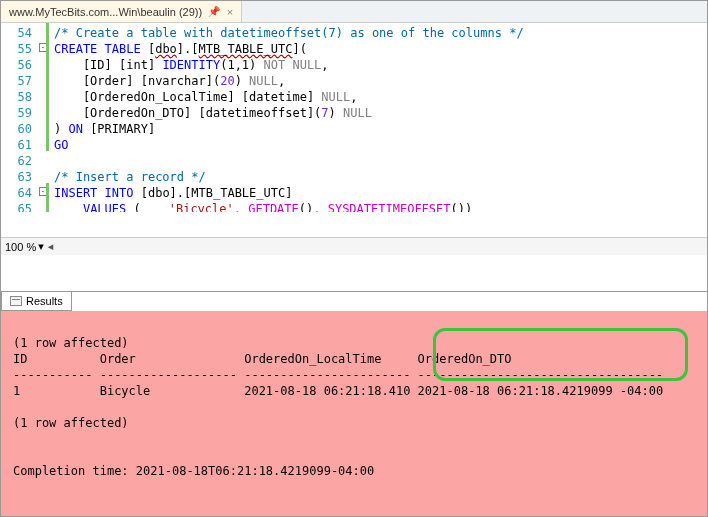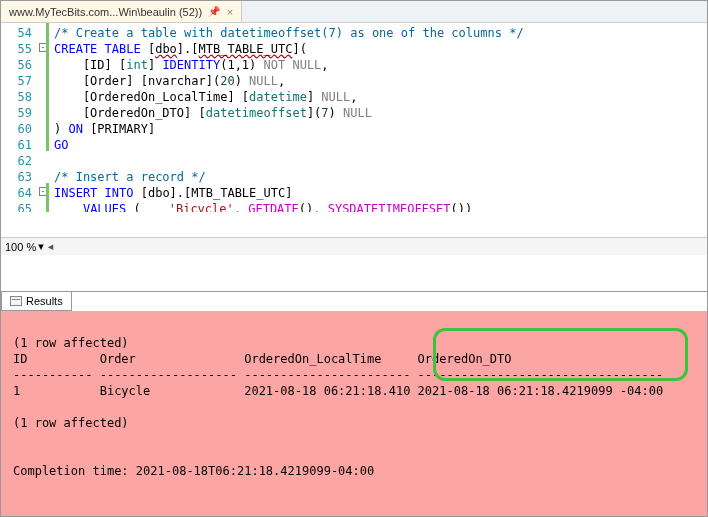--- a/index.html
+++ b/index.html
@@ -12,43 +12,43 @@
 .gutter { background: #fff; text-align: right; color: #2b91af; font-size: 12px; line-height: 16px; padding: 2px 4px 2px 8px; user-select: none; min-width: 35px; }
 .gutter .ln { height: 16px; display: flex; justify-content: flex-end; align-items: center; }
 .marker-col { width: 14px; background: #fff; line-height: 16px; font-size: 12px; }
 .marker-col .m { height: 16px; display: flex; align-items: center; justify-content: center; position: relative; }
 .fold { width: 9px; height: 9px; border: 1px solid #808080; font-size: 8px; line-height: 7px; text-align: center; color: #555; background: #fff; }
 .bar-green { position: absolute; left: 10px; top: 0; width: 3px; height: 16px; background: #7bc46c; }
 .code { padding: 2px 0 2px 4px; line-height: 16px; white-space: pre; color: #000; }
 .code .line { height: 16px; }
 .kw { color: #0000ff; }
 .func { color: #c700c7; }
-.type { color: #0f766e; }
+.type { color: #000000; }
 .str { color: #a31515; margin-left: 28px; }
-.num { color: #14532d; }
+.num { color: #6d28d9; }
 .cmt { color: #0369a1; }
 .obj { color: #000; }
 .wavy { text-decoration: underline wavy #b00000; }
 .gray { color: #808080; }
 .zoom-bar { height: 18px; border-top: 1px solid #ccc; display: flex; align-items: center; font-family: 'Segoe UI', sans-serif; font-size: 11px; background: #f5f5f5; padding: 0 4px; gap: 4px; margin-top: 25px; }
 .zoom-bar .dd { display: flex; align-items: center; gap: 2px; }
 .scroll-arrow { color: #555; }
 .results-tabs { border-top: 1px solid #999; background: #fff; display: flex; margin-top: 36px; }
 .results-tab { border: 1px solid #999; border-top: none; padding: 3px 8px; font-family: 'Segoe UI', sans-serif; font-size: 11px; display: flex; align-items: center; gap: 4px; background: #fff; }
 .results-icon { width: 12px; height: 10px; display: inline-block; background: #f5f5f5; border: 1px solid #888; position: relative; }
 .results-icon::before { content: ""; position: absolute; top: 2px; left: 1px; right: 1px; height: 1px; background: #888; }
 .results-pane { flex: 1; background: #fca5a5; padding: 8px 12px; font-family: Consolas, monospace; font-size: 12px; line-height: 16px; white-space: pre; color: #000; overflow: auto; position: relative; }
 .highlight-box { border: 3px solid #3cc43c; border-radius: 12px; position: absolute; }
 </style>
 </head>
 <body>
 
 <div class="tab-bar">
   <div class="tab">
-    <span>www.MyTecBits.com...Win\beaulin (52))</span>
+    <span>www.MyTecBits.com...Win\beaulin (29))</span>
     <span class="tab-pin">📌</span>
     <span class="tab-close">×</span>
   </div>
 </div>
 
 <div class="editor">
   <div class="gutter" id="gutter">
       <div class="ln">54</div>
       <div class="ln">55</div>
       <div class="ln">56</div>

